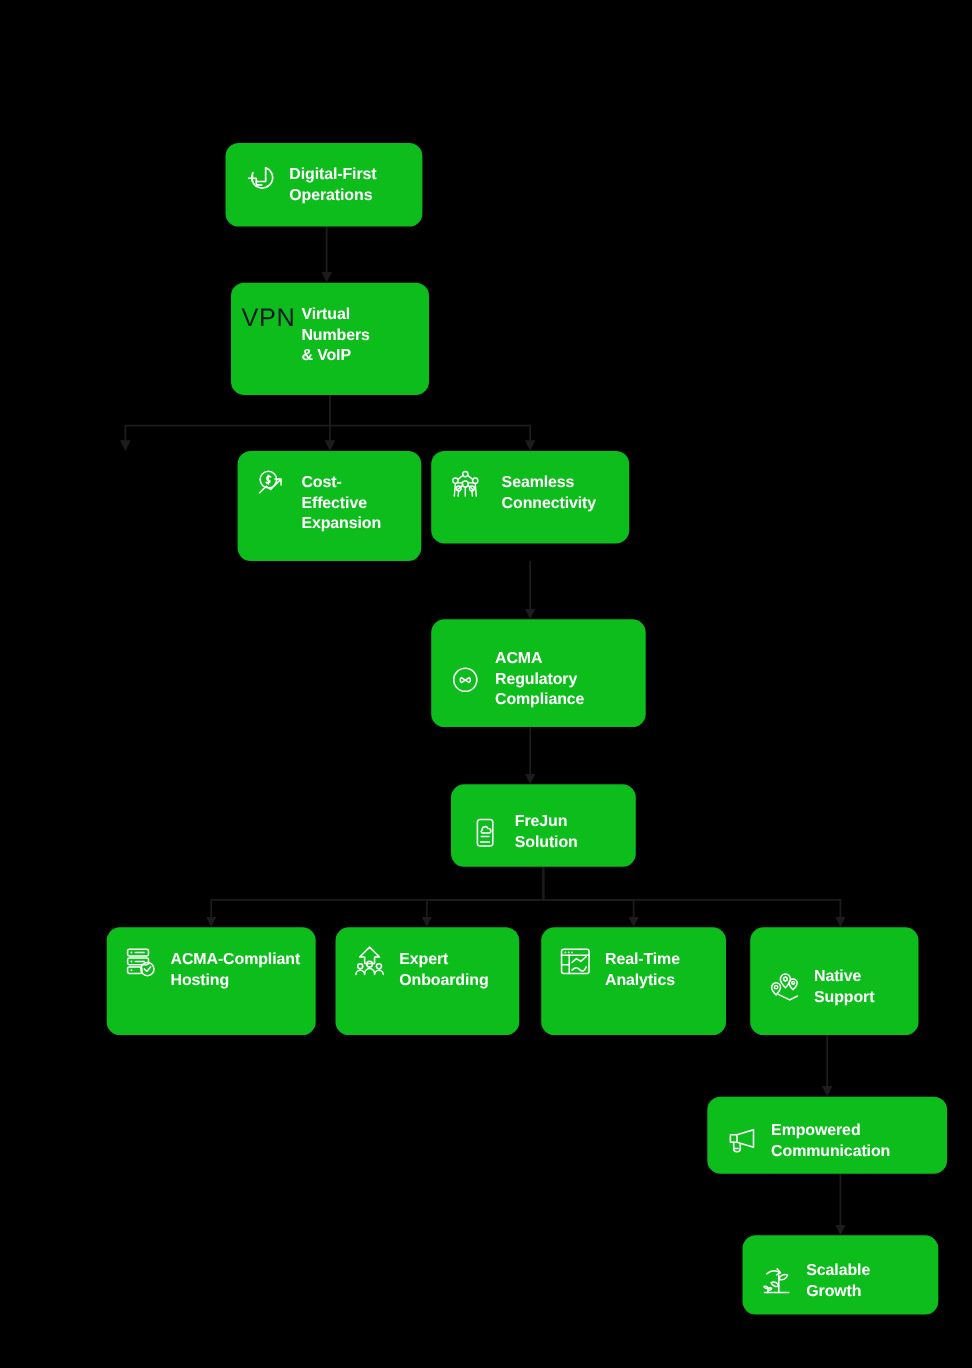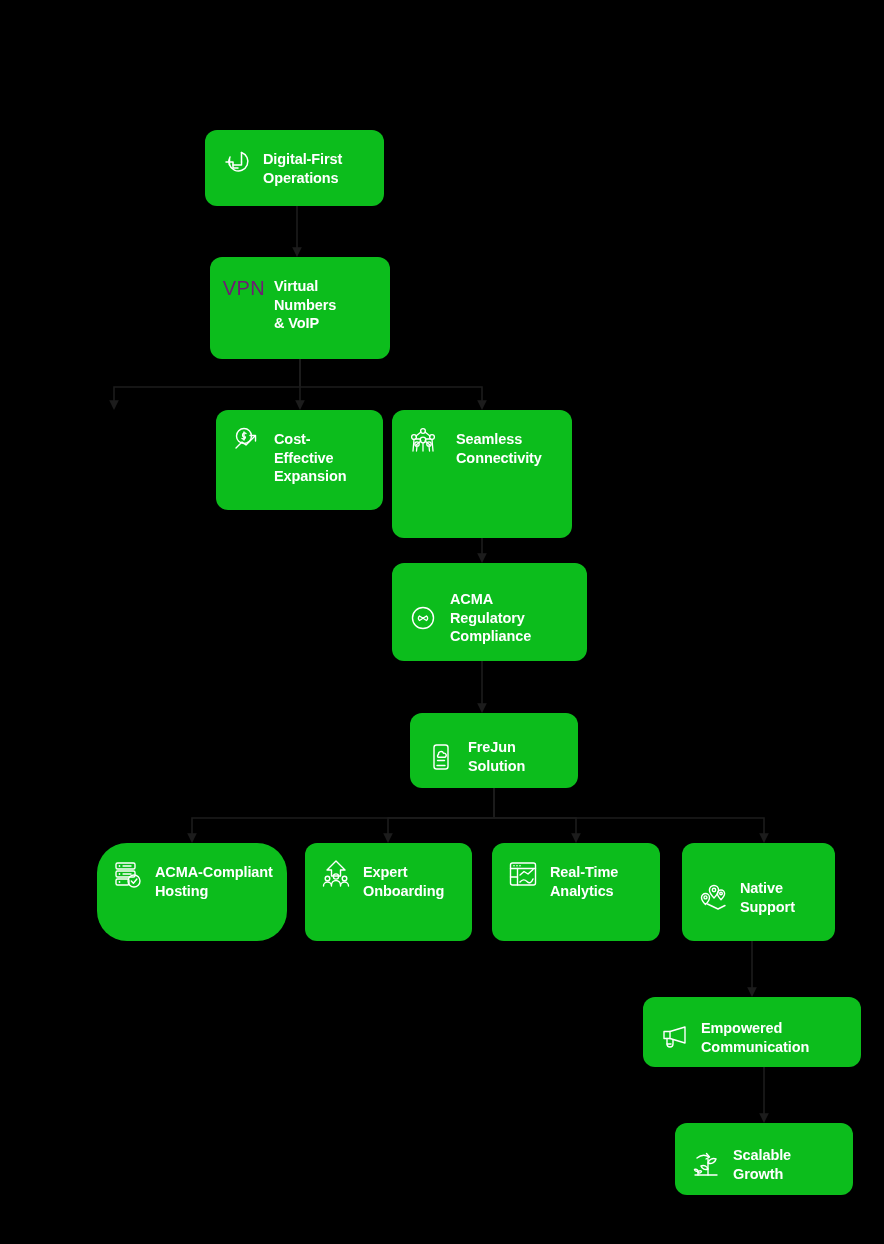--- a/index.html
+++ b/index.html
@@ -46,24 +46,24 @@
     align-items: center;
     justify-content: center;
     color: #ffffff;
   }
   .node-icon svg {
     width: 32px;
     height: 32px;
     display: block;
   }
   .node-icon.text-icon {
-    font-size: 20px;
+    font-size: 23px;
     font-weight: 400;
     letter-spacing: 0.5px;
-    color: #701a75;
+    color: #0f172a;
     width: 40px;
   }
   .node-label {
     flex: 1 1 auto;
     font-size: 14.5px;
     line-height: 1.28;
     font-weight: bold;
     color: #ffffff;
     padding-top: 6px;
     white-space: pre-line;
@@ -137,21 +137,21 @@
         <path d="M15 8.5 A 2 2 0 0 0 11.6 10 A 2 2 0 0 0 14.4 12 A 2 2 0 0 1 11 13.5"></path>
         <path d="M13 7 L 13 15"></path>
         <path d="M5 23 L 11 17 L 15 20 L 24 11"></path>
         <path d="M19 10.5 L 24.5 10.5 L 24.5 16"></path>
       </svg>
     </span>
     <span class="node-label">Cost-Effective
 Expansion</span>
   </div>
 
-  <div class="node" style="left:392px; top:410px; width:180px; height:128px;gap:16px;">
+  <div class="node" style="left:392px; top:410px; width:180px; height:84px;gap:16px;">
     <span class="node-icon">
       <svg viewBox="0 0 32 32" fill="none" stroke="currentColor" stroke-width="1.3" stroke-linecap="round" stroke-linejoin="round">
         <circle cx="16" cy="6" r="2.4"></circle>
         <circle cx="7" cy="12" r="2.4"></circle>
         <circle cx="25" cy="12" r="2.4"></circle>
         <circle cx="16" cy="15" r="2.8"></circle>
         <circle cx="10" cy="19" r="2.2"></circle>
         <circle cx="22" cy="19" r="2.2"></circle>
         <path d="M9 11 L 14 7"></path>
         <path d="M18 7 L 23 11"></path>
@@ -187,21 +187,21 @@
       <svg viewBox="0 0 32 32" fill="none" stroke="currentColor" stroke-width="1.4" stroke-linecap="round" stroke-linejoin="round">
         <rect x="9" y="4" width="14" height="24" rx="2.5"></rect>
         <path d="M12 24.5 L 20 24.5"></path>
         <path d="M13.5 13.5 A 2.6 2.6 0 0 1 18.5 12.2 A 2.2 2.2 0 0 1 20 16.3 L 13.2 16.3 A 1.6 1.6 0 0 1 13.5 13.5 Z"></path>
         <path d="M12.5 19.5 L 19.5 19.5"></path>
       </svg>
     </span>
     <span class="node-label">FreJun Solution</span>
   </div>
 
-  <div class="node" style="left:97px; top:843px; width:190px; height:98px;border-radius:30px;">
+  <div class="node" style="left:97px; top:843px; width:190px; height:98px;">
     <span class="node-icon">
       <svg viewBox="0 0 32 32" fill="none" stroke="currentColor" stroke-width="1.4" stroke-linecap="round" stroke-linejoin="round">
         <rect x="4" y="5" width="19" height="6" rx="1.5"></rect>
         <rect x="4" y="13" width="19" height="6" rx="1.5"></rect>
         <rect x="4" y="21" width="13" height="6" rx="1.5"></rect>
         <circle cx="7.5" cy="8" r="0.9" fill="currentColor" stroke="none"></circle>
         <circle cx="7.5" cy="16" r="0.9" fill="currentColor" stroke="none"></circle>
         <circle cx="7.5" cy="24" r="0.9" fill="currentColor" stroke="none"></circle>
         <path d="M11 8 L 19 8"></path>
         <path d="M11 16 L 19 16"></path>

